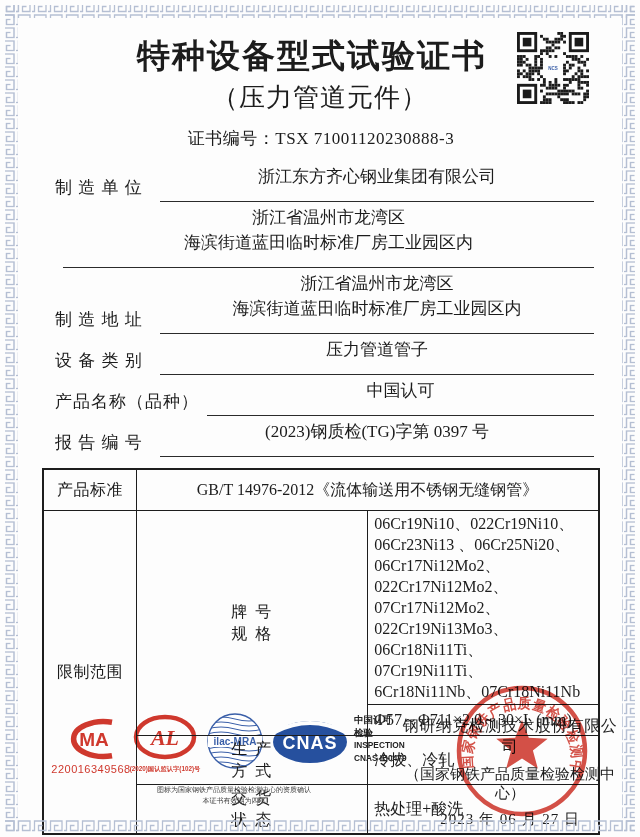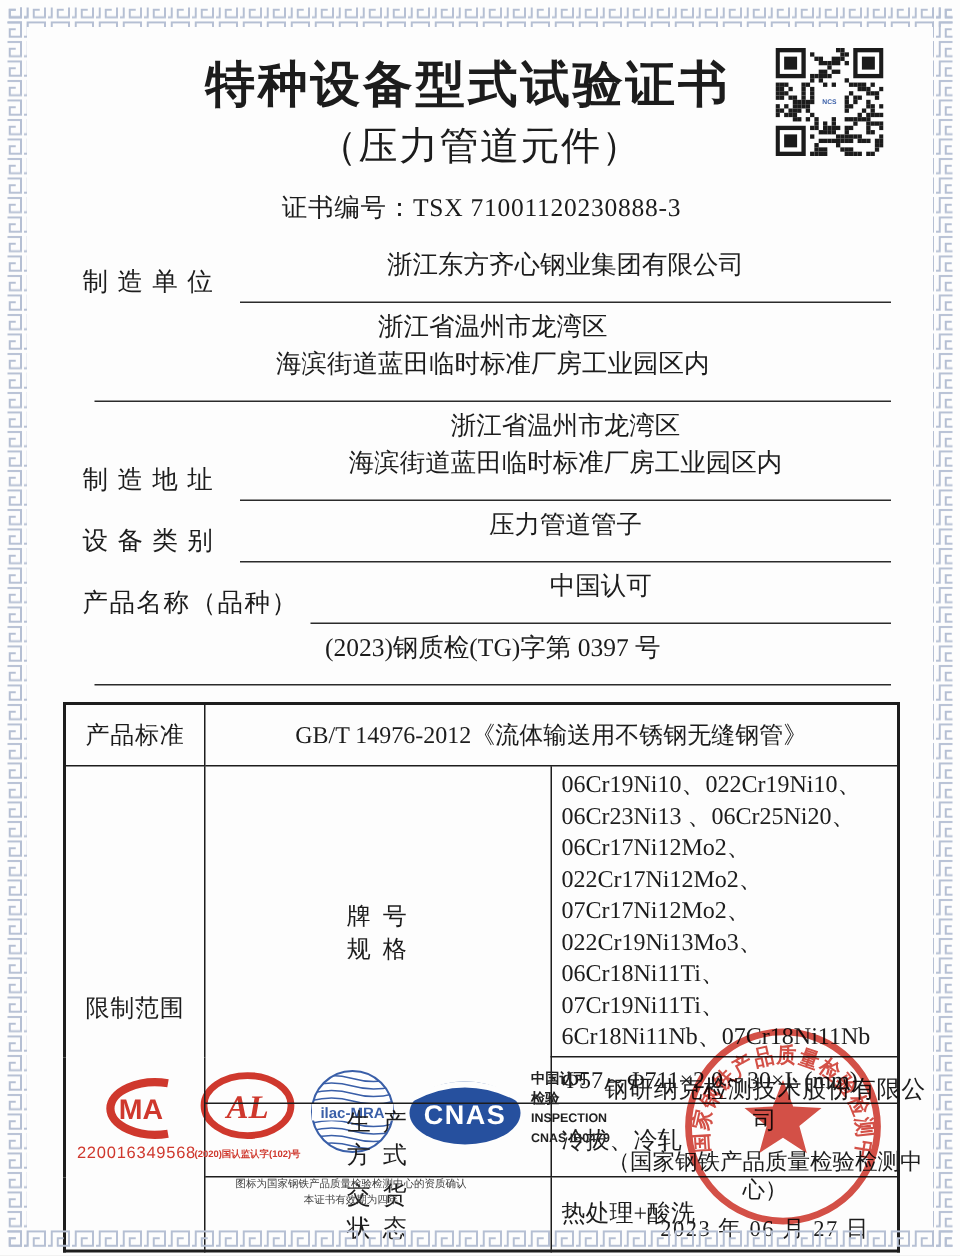--- a/index.html
+++ b/index.html
@@ -299,20 +299,21 @@
       </div>
       <div class="frow">
         <div class="flabel">设 备 类 别</div>
         <div class="fval">压力管道管子</div>
       </div>
       <div class="frow">
         <div class="flabel">产品名称（品种）</div>
         <div class="fval">中国认可</div>
       </div>
       <div class="frow">
+        <div class="flabel">报 告 编 号</div>
         <div class="fval">(2023)钢质检(TG)字第 0397 号</div>
       </div>
     </div>
 
 
     <table class="limits">
       <tbody>
           <tr class="r1">
         <td class="c1">产品标准</td>
         <td colspan="2">GB/T 14976-2012《流体输送用不锈钢无缝钢管》</td>

